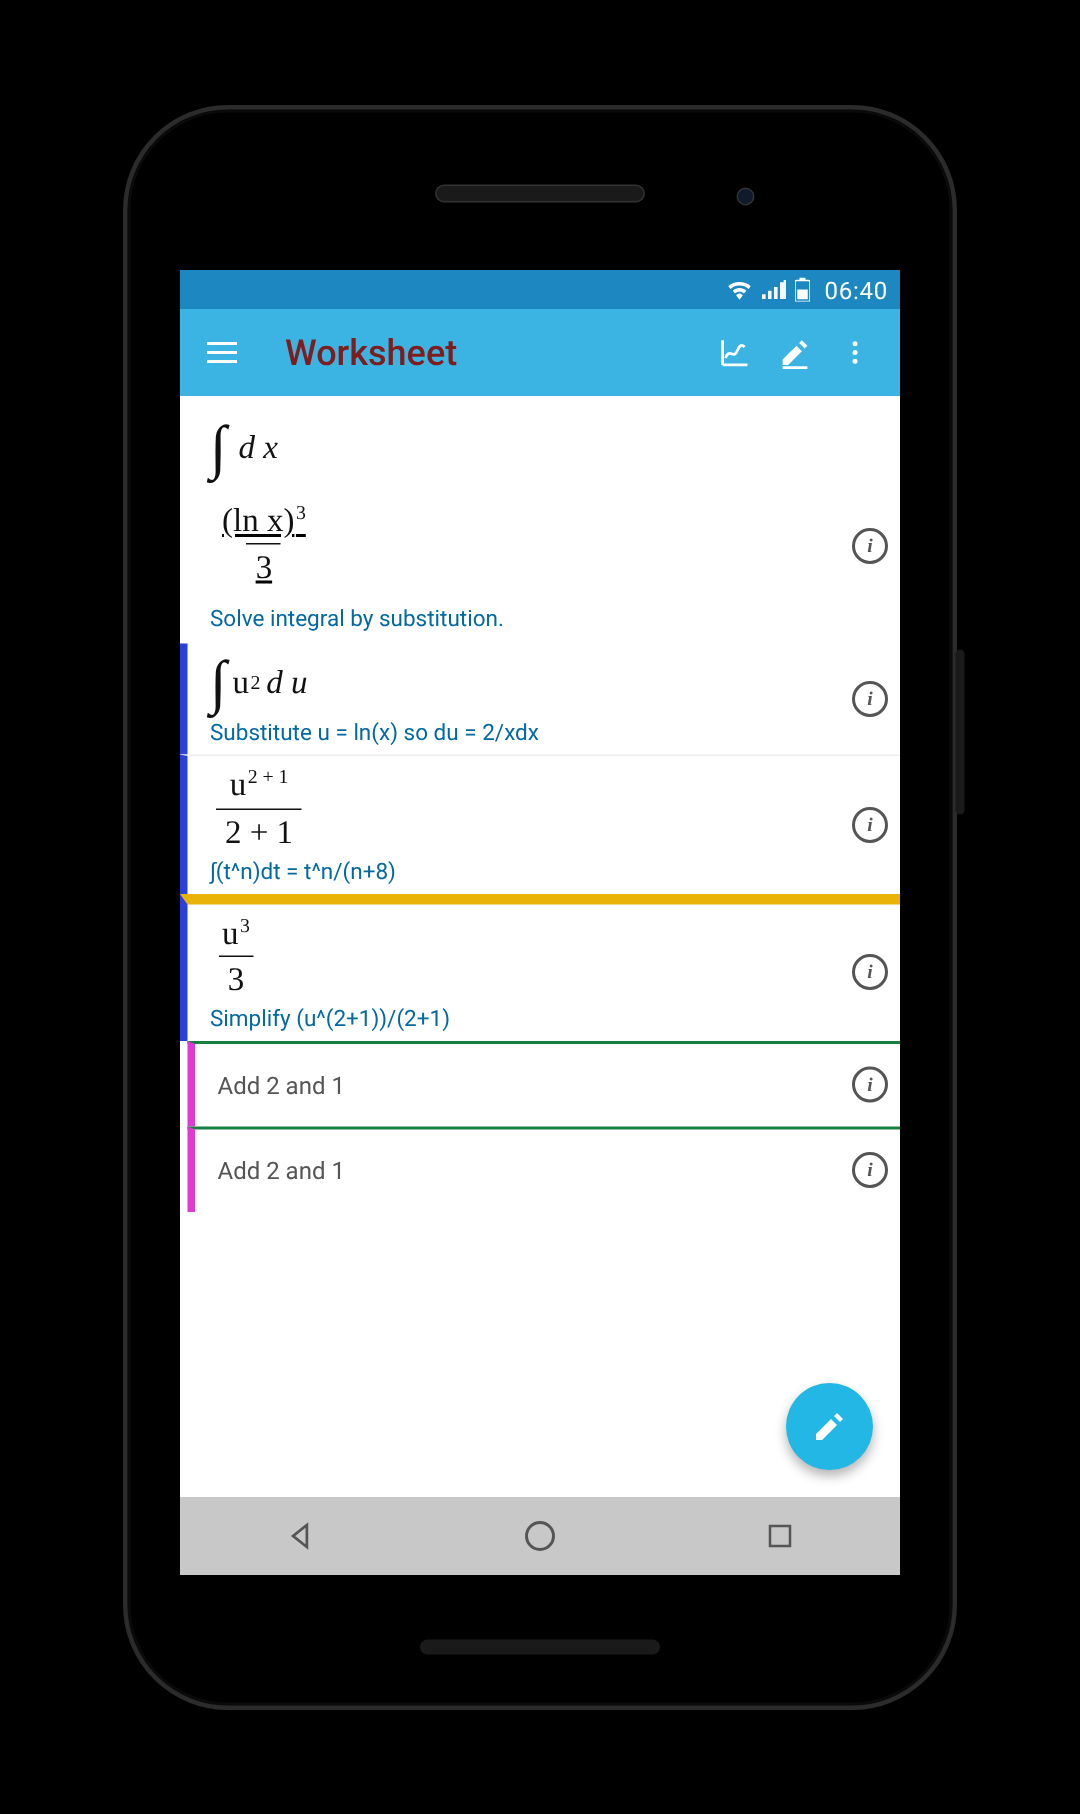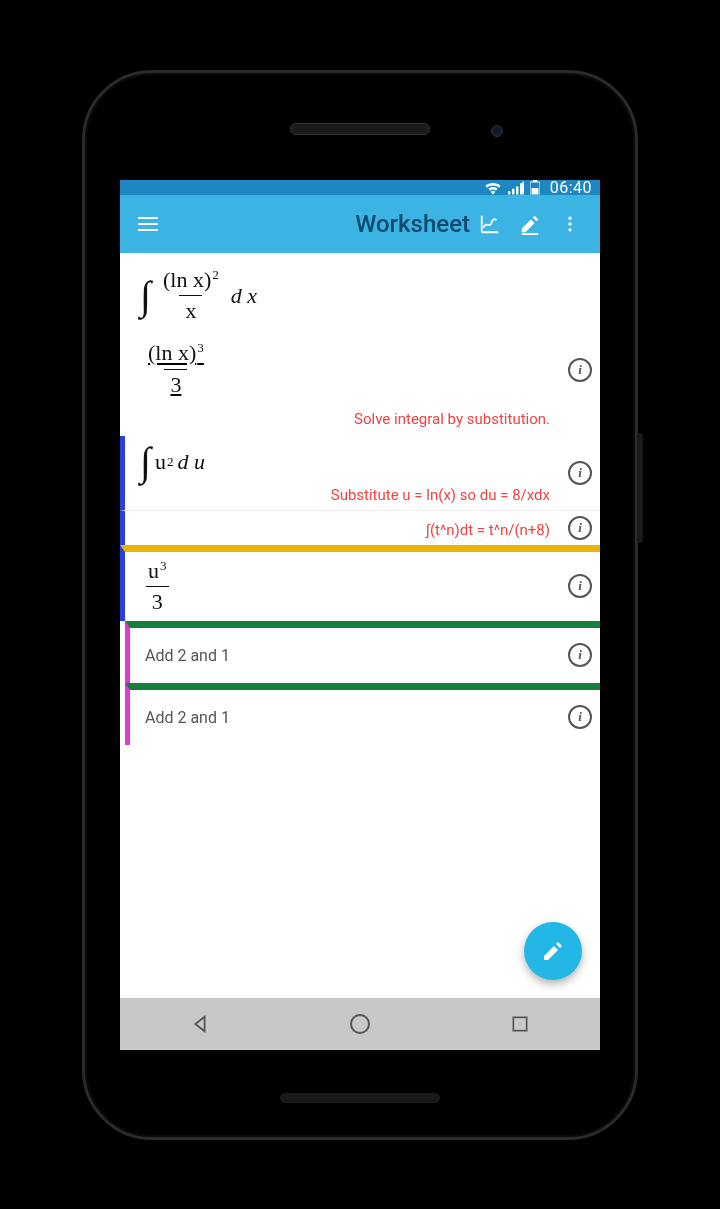--- a/index.html
+++ b/index.html
@@ -58,44 +58,43 @@
     left: 23px; right: 23px;
     top: 95px; bottom: 75px;
     background: #fff;
     overflow: hidden;
     display: flex;
     flex-direction: column;
   }
 
   
   .status-bar {
-    height: 15px;
+    height: 26px;
     background: #1c87c1;
     color: #fff;
     display: flex;
     align-items: center;
     justify-content: flex-end;
     padding: 0 8px;
     gap: 6px;
     font-size: 16px;
     font-weight: 400;
   }
   .status-bar .clock { margin-left: 4px; letter-spacing: 0.5px; }
 
   .wifi-icon, .signal-icon, .battery-icon { display: inline-flex; align-items: center; }
 
   
   .app-bar {
     height: 58px;
     background: #3bb3e3;
-    color: #0c4a6e;
+    color: #7f1d1d;
     display: flex;
     align-items: center;
     padding: 0 10px 0 8px;
-    text-align: right;
   }
   .app-bar .title {
     font-size: 24px;
     font-weight: 500;
     margin-left: 22px;
     flex: 1;
   }
   .icon-btn {
     width: 40px; height: 40px;
     display: inline-flex;
@@ -115,24 +114,23 @@
     background: #fff;
   }
   .row {
     position: relative;
     padding: 6px 50px 6px 20px;
     border-bottom: none;
   }
   .indent-blue { border-left: 5px solid #2b3fdb; padding-left: 15px; }
   .indent-magenta { border-left: 5px solid #e03ad6; padding-left: 15px; margin-left: 5px; }
   .caption {
-    color: #ef4444;
+    color: #0369a1;
     font-size: 15px;
     margin-top: 4px;
-    text-align: right;
   }
   .info-btn {
     position: absolute;
     right: 8px; top: 50%; transform: translateY(-50%);
     width: 24px; height: 24px;
     border: 2px solid #555;
     border-radius: 50%;
     display: flex; align-items: center; justify-content: center;
     font-family: Georgia, serif;
     font-style: italic;
@@ -144,21 +142,21 @@
   
   .math { font-family: "Times New Roman", Georgia, serif; font-size: 22px; color: #111; display: flex; align-items: center; flex-wrap: wrap; }
   .int { font-size: 40px; margin-right: 4px; line-height: 1; }
   .frac { display: inline-flex; flex-direction: column; align-items: center; margin: 0 4px; vertical-align: middle; }
   .frac .num { padding: 0 4px 2px 4px; }
   .frac .den { border-top: 1.5px solid #111; padding: 2px 6px 0 6px; }
   sup { font-size: 0.6em; vertical-align: super; margin-left: 1px; }
   .dx { margin-left: 4px; font-style: italic; }
 
   .step-row {
-    border-top: 7px solid #15803d;
+    border-top: 2px solid #15803d;
     padding: 18px 50px 18px 20px;
     color: #555;
     font-size: 16px;
     position: relative;
   }
   .step-row.indent-magenta { padding-left: 15px; }
 
   
   .fab {
     position: absolute;
@@ -246,24 +244,20 @@
               <circle cx="12" cy="19" r="2" fill="#fff"></circle>
             </svg>
         </div>
       </div>
 
       <div class="content">
 
         <div class="row" style="padding-top:14px;padding-bottom:10px;">
           <div class="math">
             <span class="int">∫</span>
-            <span class="frac">
-              <span class="num">(ln x)<sup>2</sup></span>
-              <span class="den">x</span>
-            </span>
             <span class="dx">d x</span>
           </div>
         </div>
 
         <div class="row" style="padding-bottom:8px;text-decoration:underline;">
           <div class="math">
             <span class="frac">
               <span class="num">(ln x)<sup>3</sup></span>
               <span class="den">3</span>
             </span>
@@ -271,36 +265,43 @@
           <div class="info-btn">i</div>
         </div>
         <div class="row" style="padding-top:0;padding-bottom:8px;">
           <div class="caption">Solve integral by substitution.</div>
         </div>
 
         <div class="row indent-blue">
           <div class="math">
             <span class="int">∫</span> u<sup>2</sup><span class="dx">d u</span>
           </div>
-          <div class="caption">Substitute u = ln(x) so du = 8/xdx</div>
+          <div class="caption">Substitute u = ln(x) so du = 2/xdx</div>
           <div class="info-btn">i</div>
         </div>
 
         <div class="row indent-blue" style="border-top:1px solid #eee;">
+          <div class="math">
+            <span class="frac">
+              <span class="num">u<sup>2 + 1</sup></span>
+              <span class="den">2 + 1</span>
+            </span>
+          </div>
           <div class="caption">∫(t^n)dt = t^n/(n+8)</div>
           <div class="info-btn">i</div>
         </div>
 
         <div class="row indent-blue" style="border-top:7px solid #eab308;">
           <div class="math">
             <span class="frac">
               <span class="num">u<sup>3</sup></span>
               <span class="den">3</span>
             </span>
           </div>
+          <div class="caption">Simplify (u^(2+1))/(2+1)</div>
           <div class="info-btn">i</div>
         </div>
 
         <div class="step-row indent-magenta" style="border-left:5px solid #e03ad6;">
           <span>Add 2 and 1</span>
           <div class="info-btn">i</div>
         </div>
 
         <div class="step-row indent-magenta" style="border-left:5px solid #e03ad6;">
           <span>Add 2 and 1</span>

